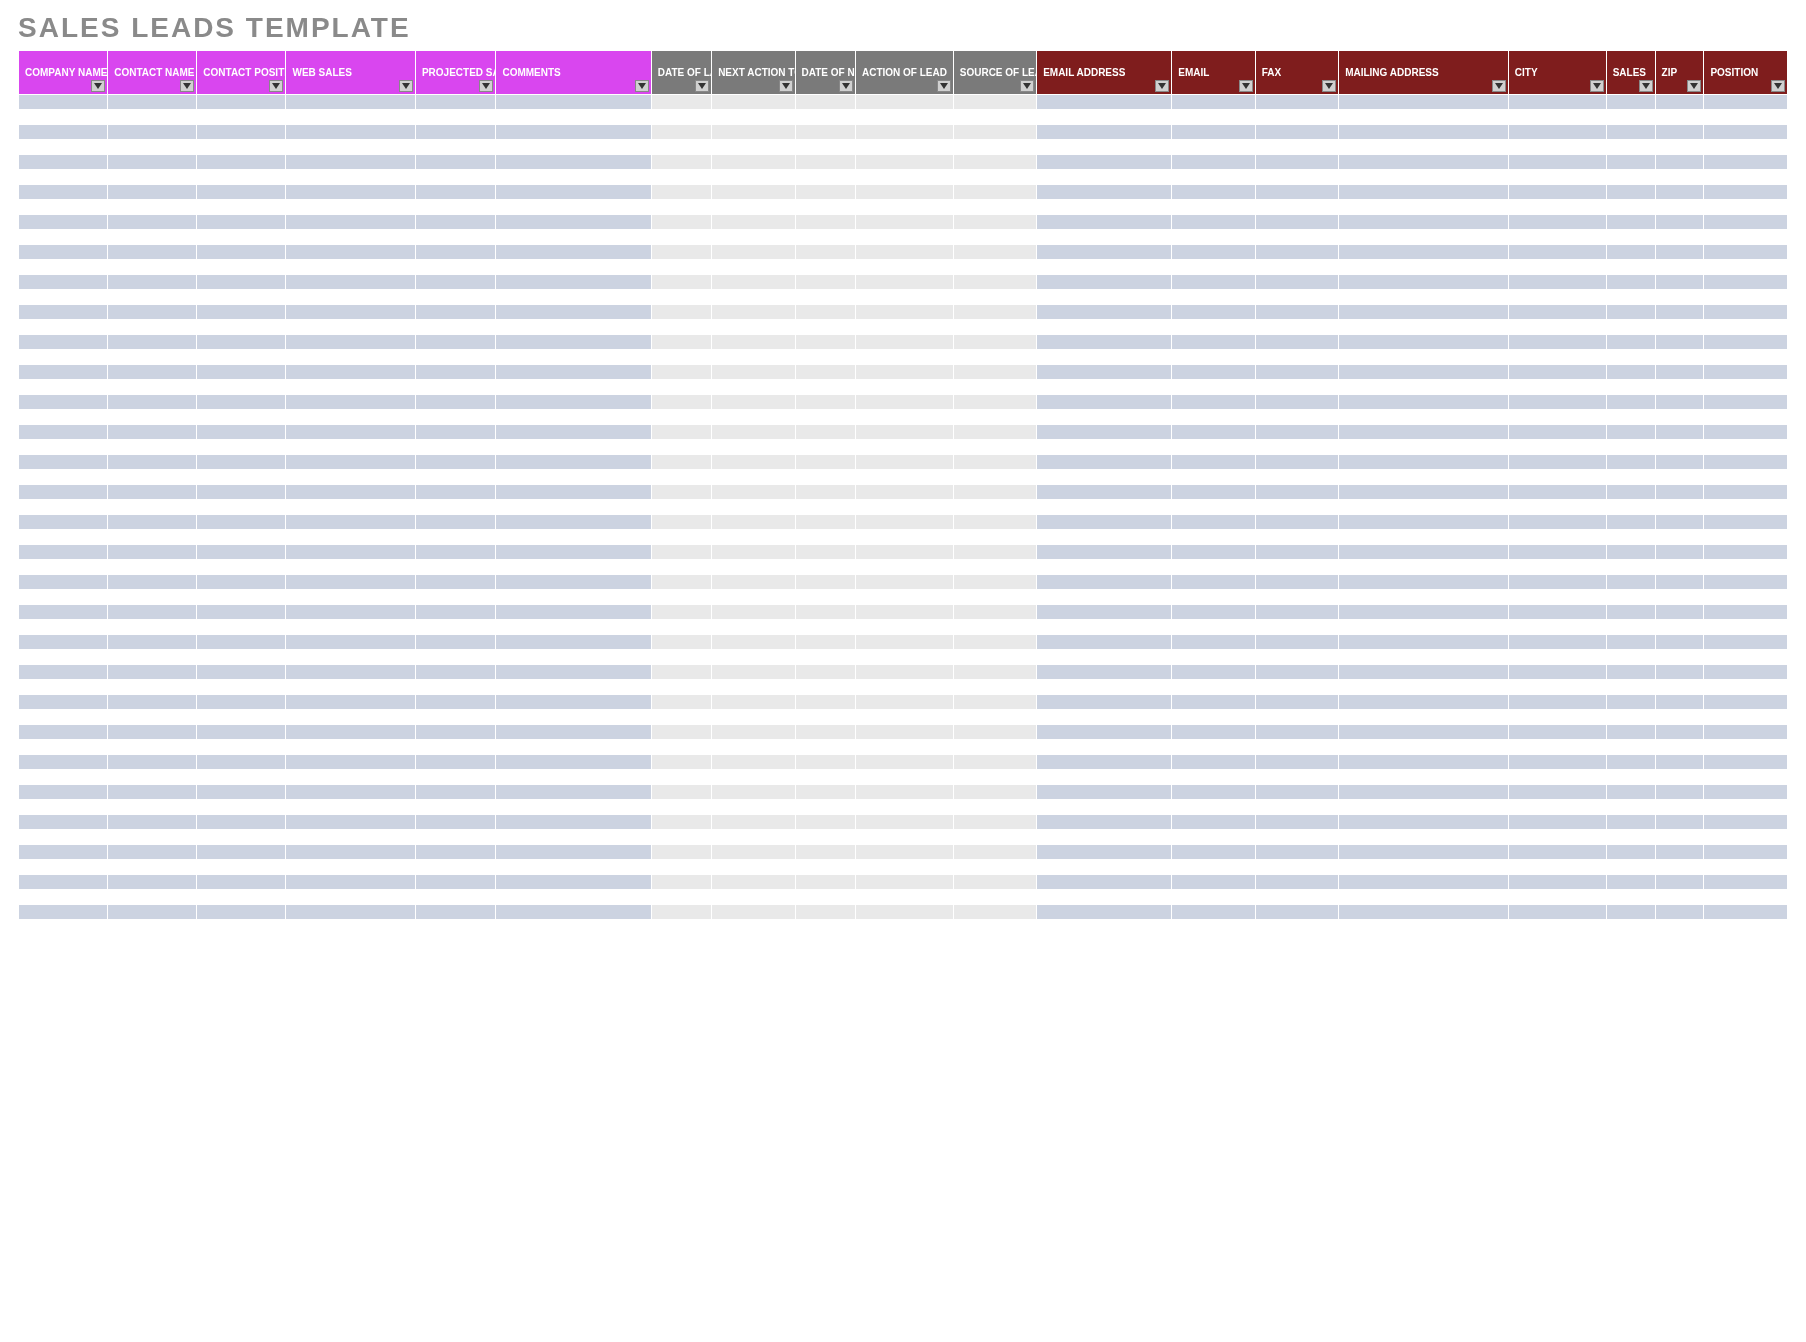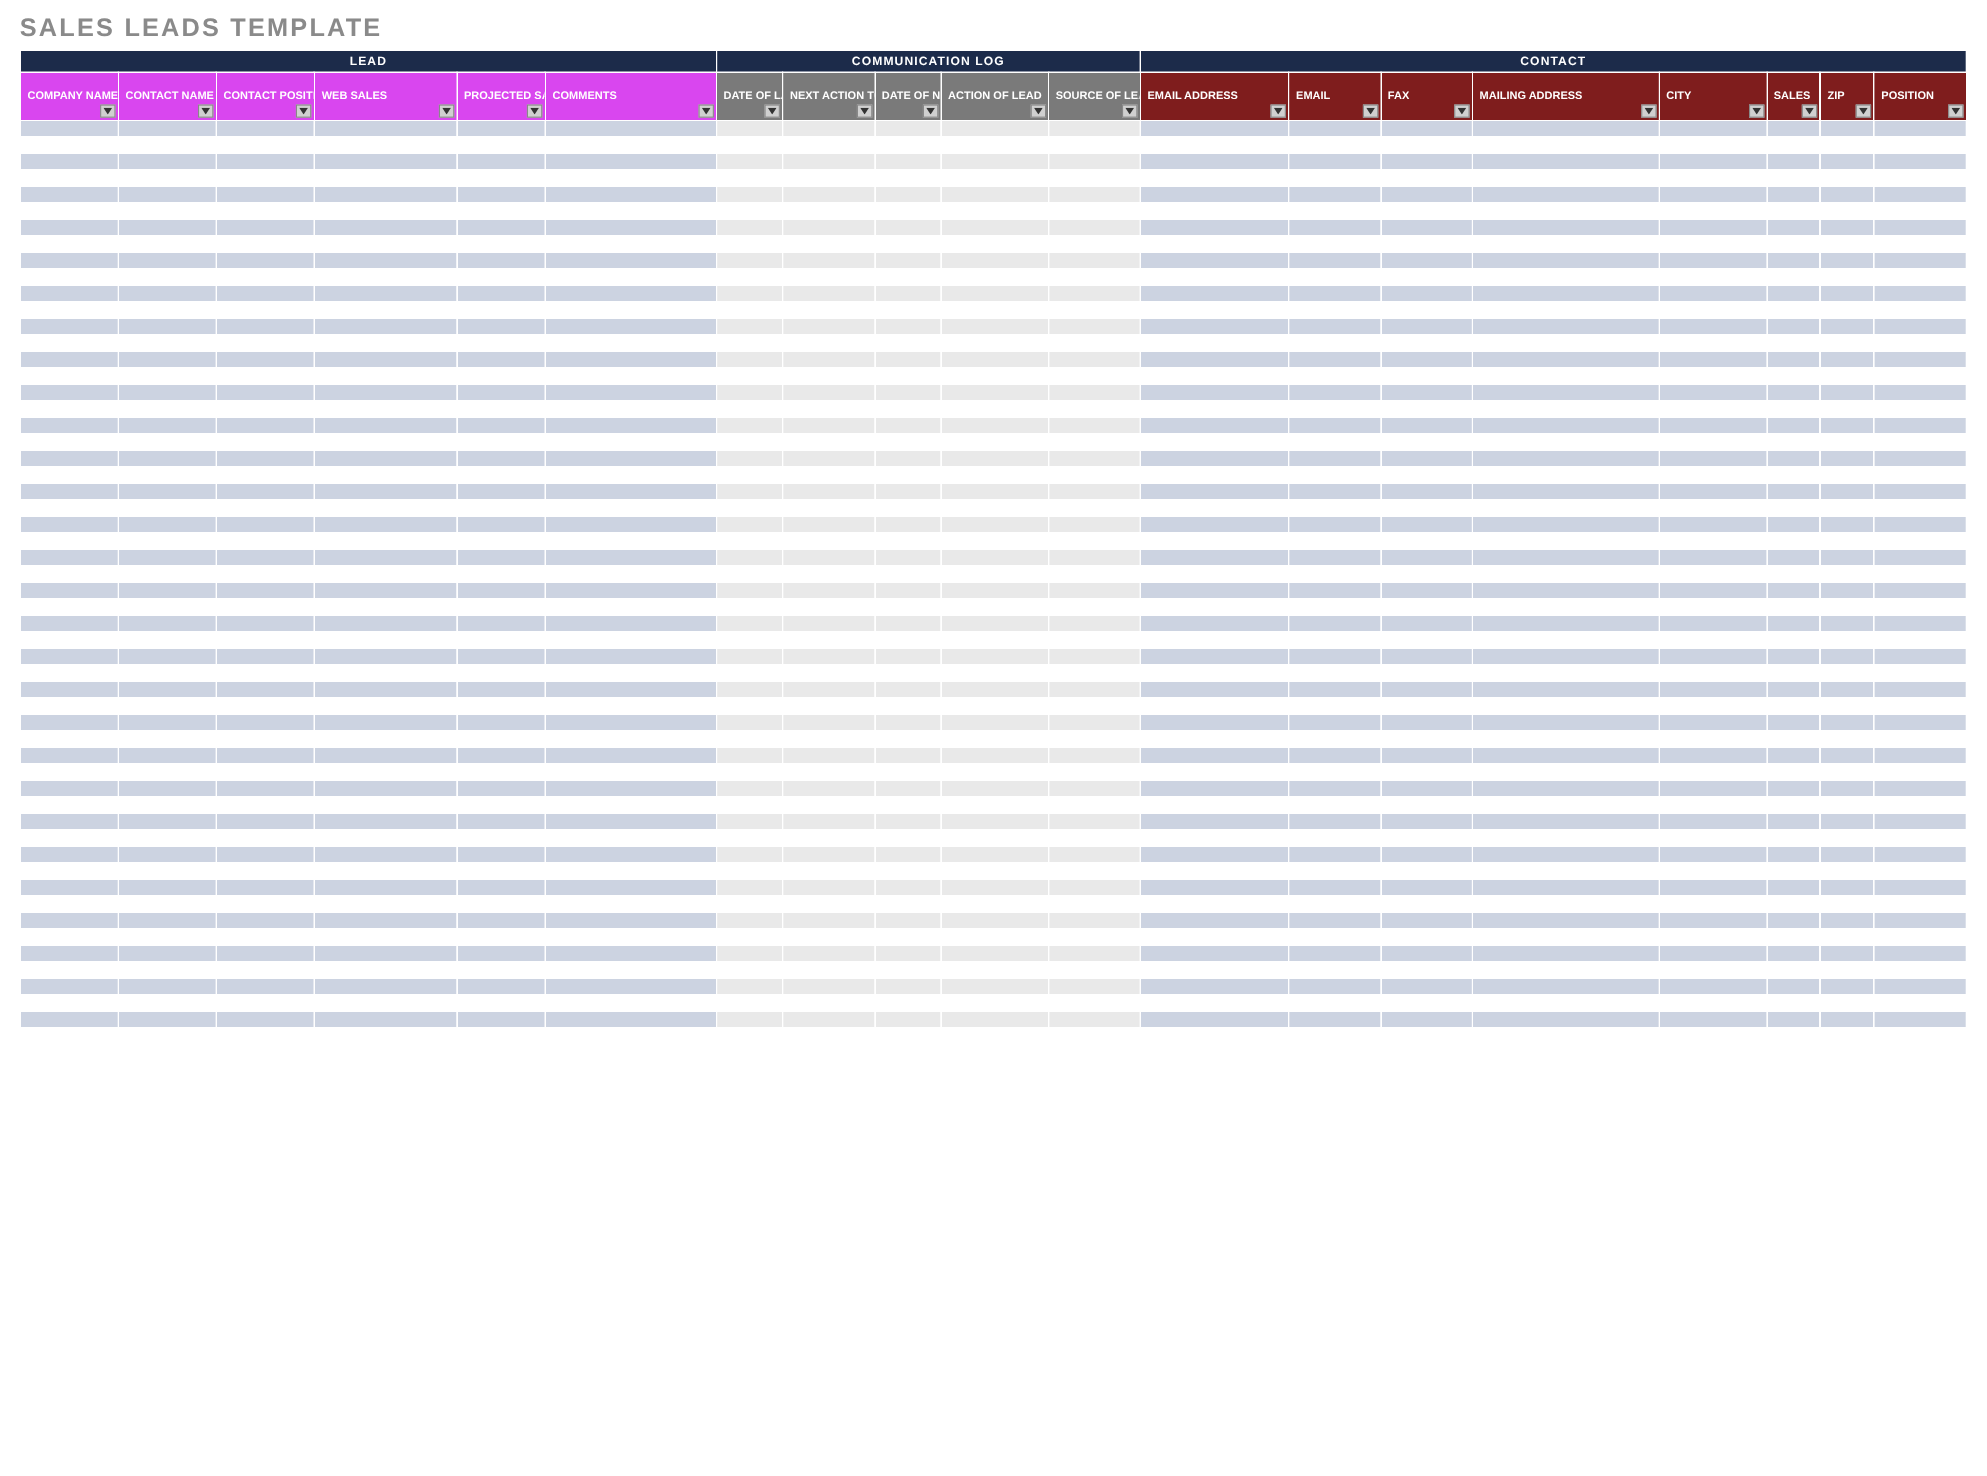--- a/index.html
+++ b/index.html
@@ -3,21 +3,21 @@
 <meta charset="utf-8">
 <style>
   * { box-sizing: border-box; }
   body {
     margin: 0;
     padding: 12px 18px;
     font-family: Arial, Helvetica, sans-serif;
     background: #ffffff;
   }
   .title {
-    font-size: 23px;
+    font-size: 28px;
     font-weight: 700;
     color: #8a8a8a;
     letter-spacing: 2px;
     margin-bottom: 6px;
     text-transform: uppercase;
   }
   table {
     border-collapse: collapse;
     width: 100%;
     table-layout: fixed;
@@ -95,25 +95,20 @@
       <col style="width: 94px;">
       <col style="width: 58px;">
       <col style="width: 58px;">
       <col style="width: 118px;">
       <col style="width: 68px;">
       <col style="width: 34px;">
       <col style="width: 34px;">
       <col style="width: 58px;">
     </colgroup>
   <thead>
-    <tr class="section-row" id="section-row">
-        <th colspan="6">LEAD</th>
-        <th colspan="5">COMMUNICATION LOG</th>
-        <th colspan="8">CONTACT</th>
-      </tr>
     <tr class="header-row" id="header-row">
         <th class="hdr-lead"><span>COMPANY NAME</span><span class="filter-icon">
             <svg width="8" height="6" viewBox="0 0 8 6">
               <polygon points="0,0 8,0 4,6" fill="#333"></polygon>
             </svg>
           </span></th>
         <th class="hdr-lead"><span>CONTACT NAME</span><span class="filter-icon">
             <svg width="8" height="6" viewBox="0 0 8 6">
               <polygon points="0,0 8,0 4,6" fill="#333"></polygon>
             </svg>

